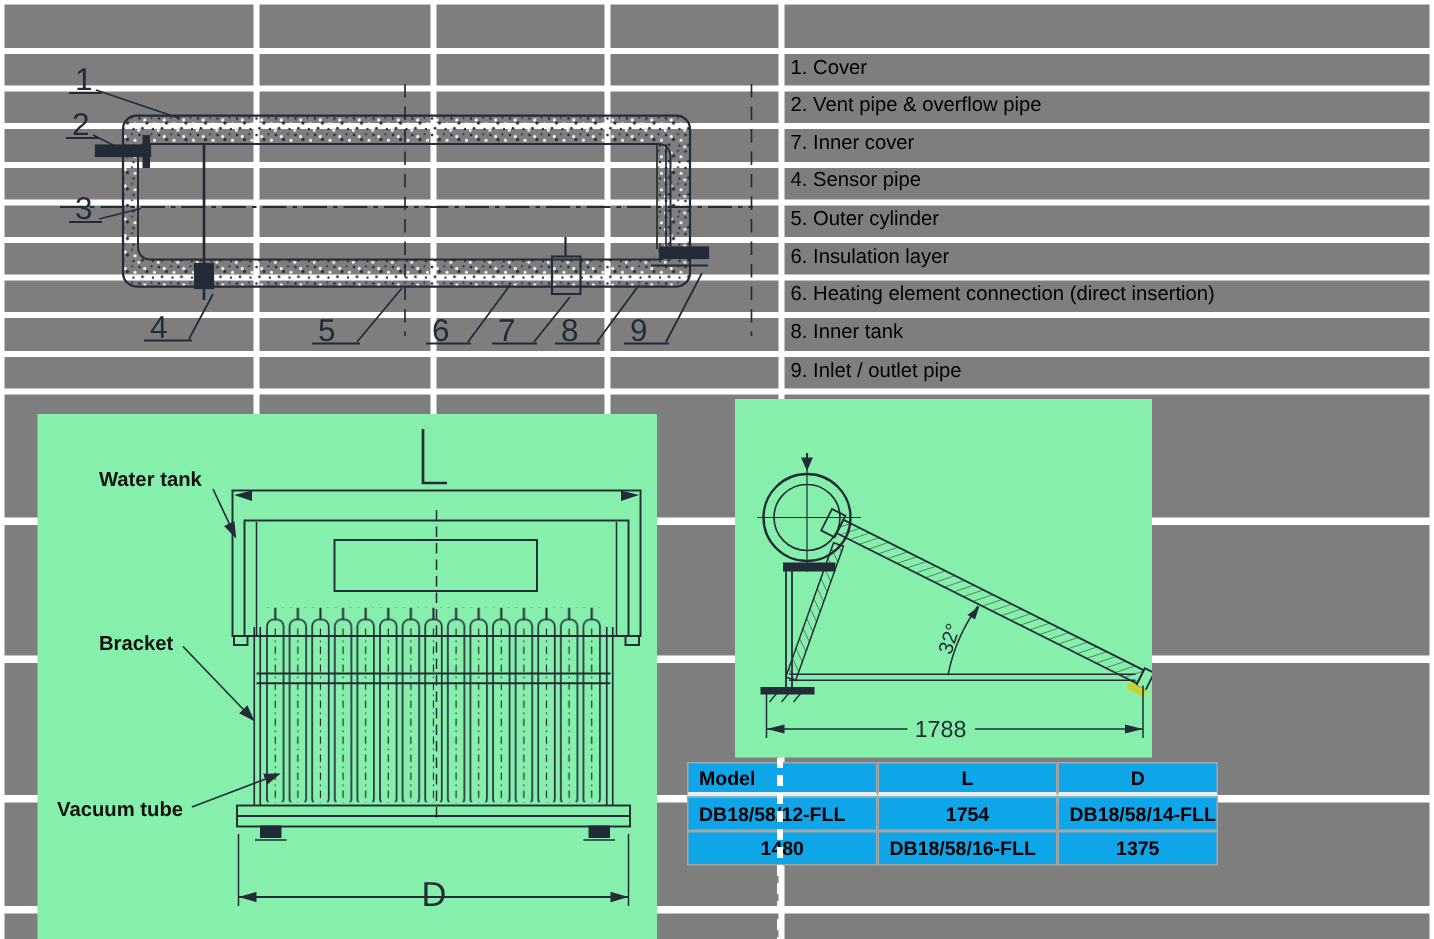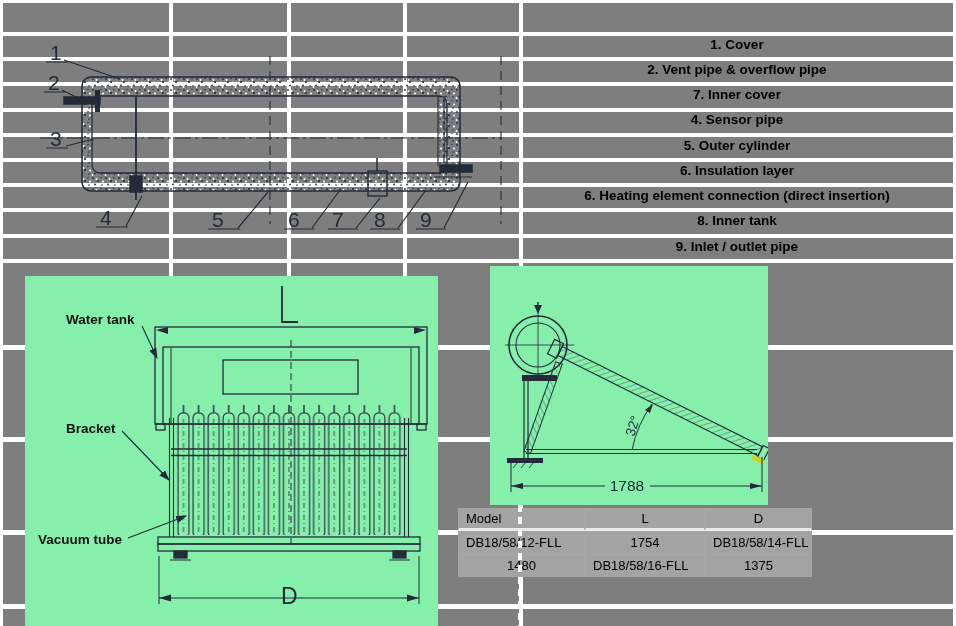--- a/index.html
+++ b/index.html
@@ -4,28 +4,28 @@
 <style>
   html,body{margin:0;padding:0;background:#fff;}
   .page{position:relative;width:956px;height:626px;background:#7E7E7E;overflow:hidden;
         font-family:"Liberation Sans",sans-serif;}
   .hline{position:absolute;left:0;width:956px;height:4px;background:#fff;z-index:1;}
   .hline.thick{height:5px;}
   .vline{position:absolute;top:0;width:4px;height:626px;background:#fff;z-index:1;}
   .xsec{position:absolute;left:0;top:28px;z-index:2;}
   .legend{position:absolute;left:527px;top:0;z-index:2;}
   .legend-item{position:absolute;left:0;width:420px;white-space:nowrap;
-        font-size:13.5px;font-weight:700;color:#000;line-height:15px;text-align:center;}
+        font-size:13.5px;font-weight:400;color:#000;line-height:15px;}
   .figbox{position:absolute;background:#86efac;z-index:3;}
   .fig1{left:25px;top:276px;width:413px;height:350px;}
   .fig2{left:490px;top:266px;width:278px;height:239px;}
   .dtable{position:absolute;left:458px;top:508px;z-index:3;border-collapse:collapse;
         display:grid;grid-template-columns:127px 120px 107px;grid-auto-rows:23px;}
-  .cell{border:1px solid #A6A6A6;color:#000;font-size:13px;font-weight:400;
-        display:flex;align-items:center;background:#a3a3a3;}
+  .cell{border:1px solid #A6A6A6;color:#000;font-size:13px;font-weight:700;
+        display:flex;align-items:center;background:#0ea5e9;}
   .cell.model{padding-left:7px;justify-content:flex-start;}
   .cell.num{justify-content:center;}
   .cell.head-b{border-bottom:3px solid #ECECEC;}
   .vdash{position:absolute;left:518px;top:505px;width:4px;height:121px;z-index:4;
         background:repeating-linear-gradient(180deg,#fff 0 7px,rgba(255,255,255,0) 7px 12px);}
   svg text{font-family:"Liberation Sans",sans-serif;}
 </style>
 </head>
 <body>
 

